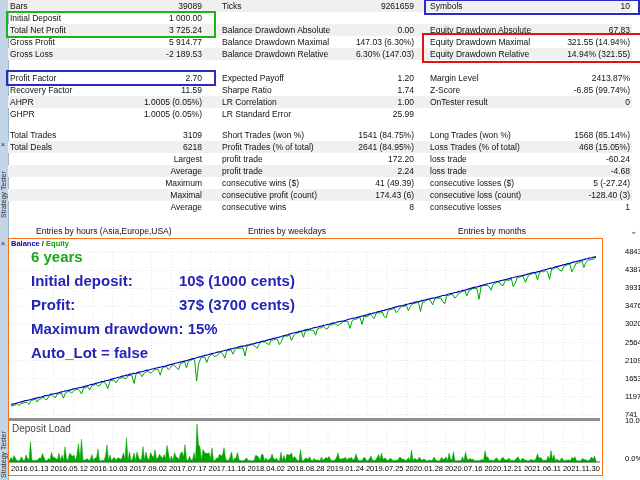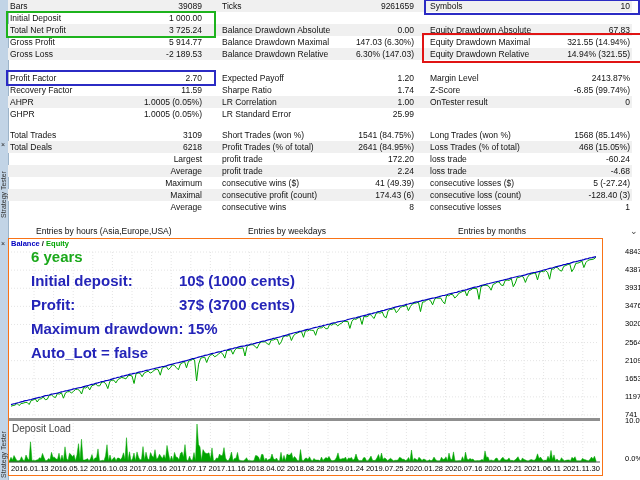--- a/index.html
+++ b/index.html
@@ -320,21 +320,21 @@
     </div>
     <div class="ann-row">
       <span class="ann-label">Auto_Lot = false</span>
     </div>
   </div>
   <div id="deplabel">Deposit Load</div>
   <div id="dates">
         <span>2016.01.13</span>
         <span>2016.05.12</span>
         <span>2016.10.03</span>
-        <span>2017.03.16</span>
+        <span>2017.09.02</span>
         <span>2017.07.17</span>
         <span>2017.11.16</span>
         <span>2018.04.02</span>
         <span>2018.08.28</span>
         <span>2019.01.24</span>
         <span>2019.07.25</span>
         <span>2020.01.28</span>
         <span>2020.07.16</span>
         <span>2020.12.21</span>
         <span>2021.06.11</span>

